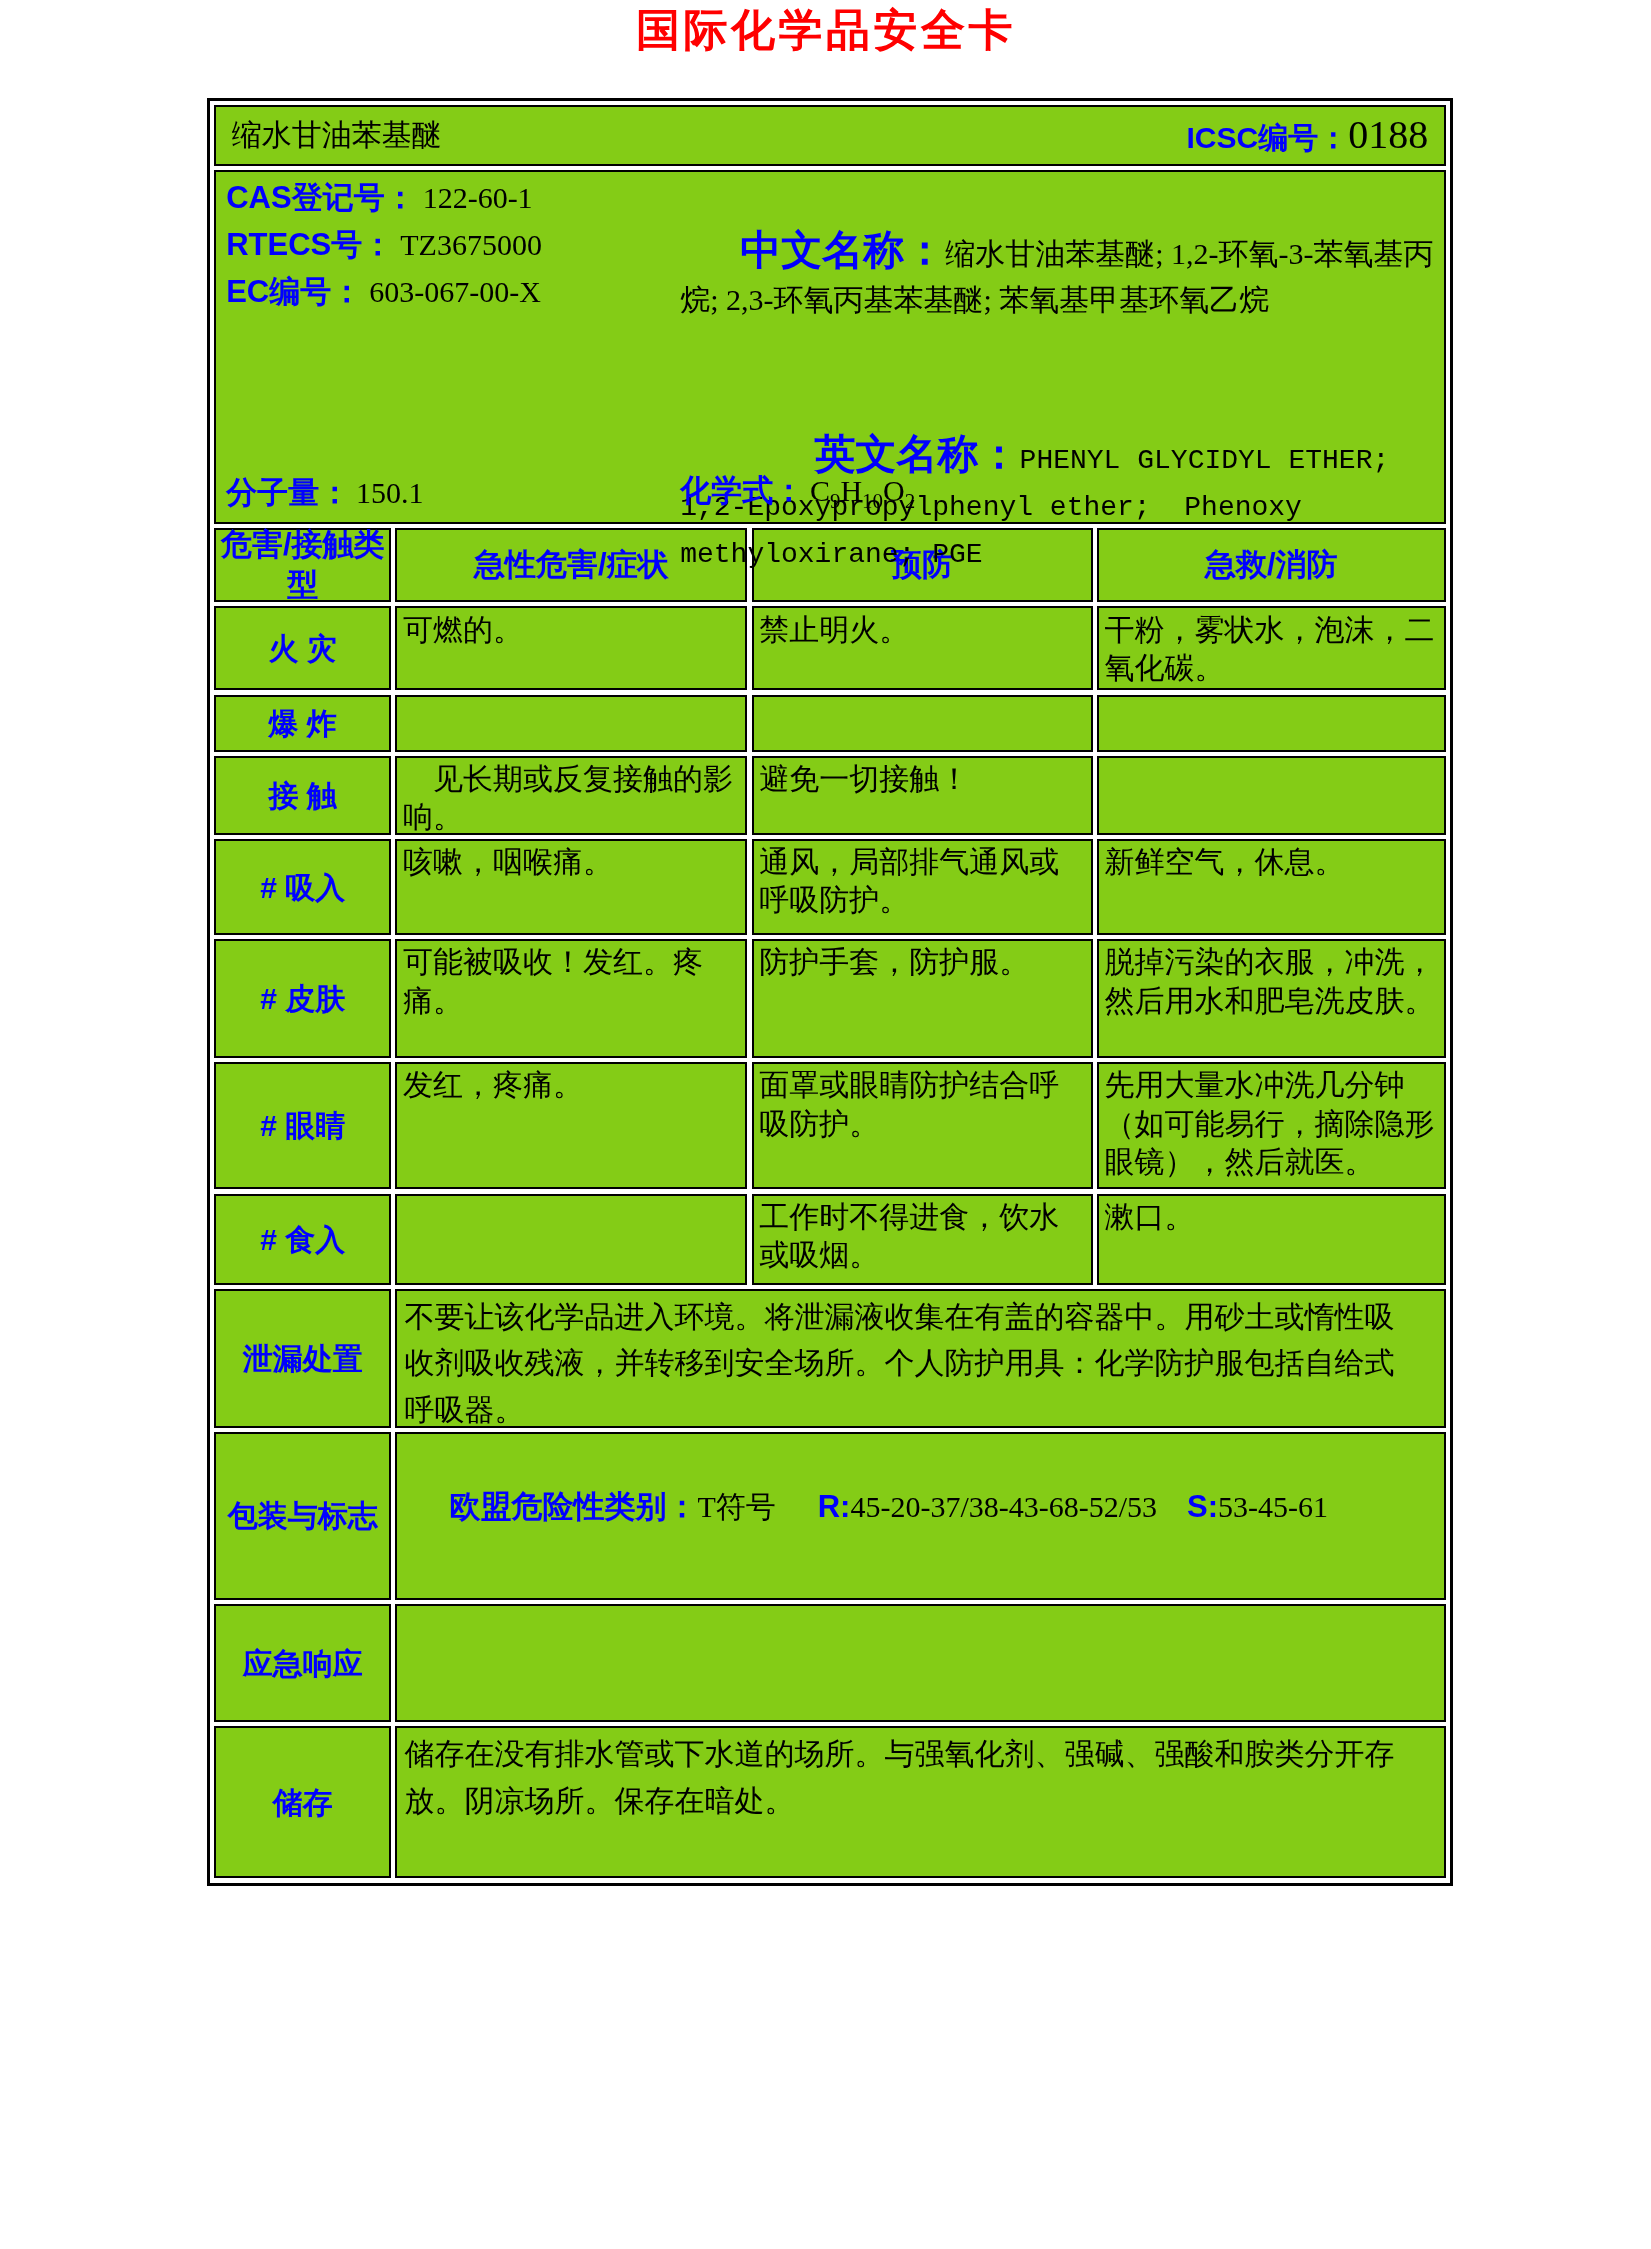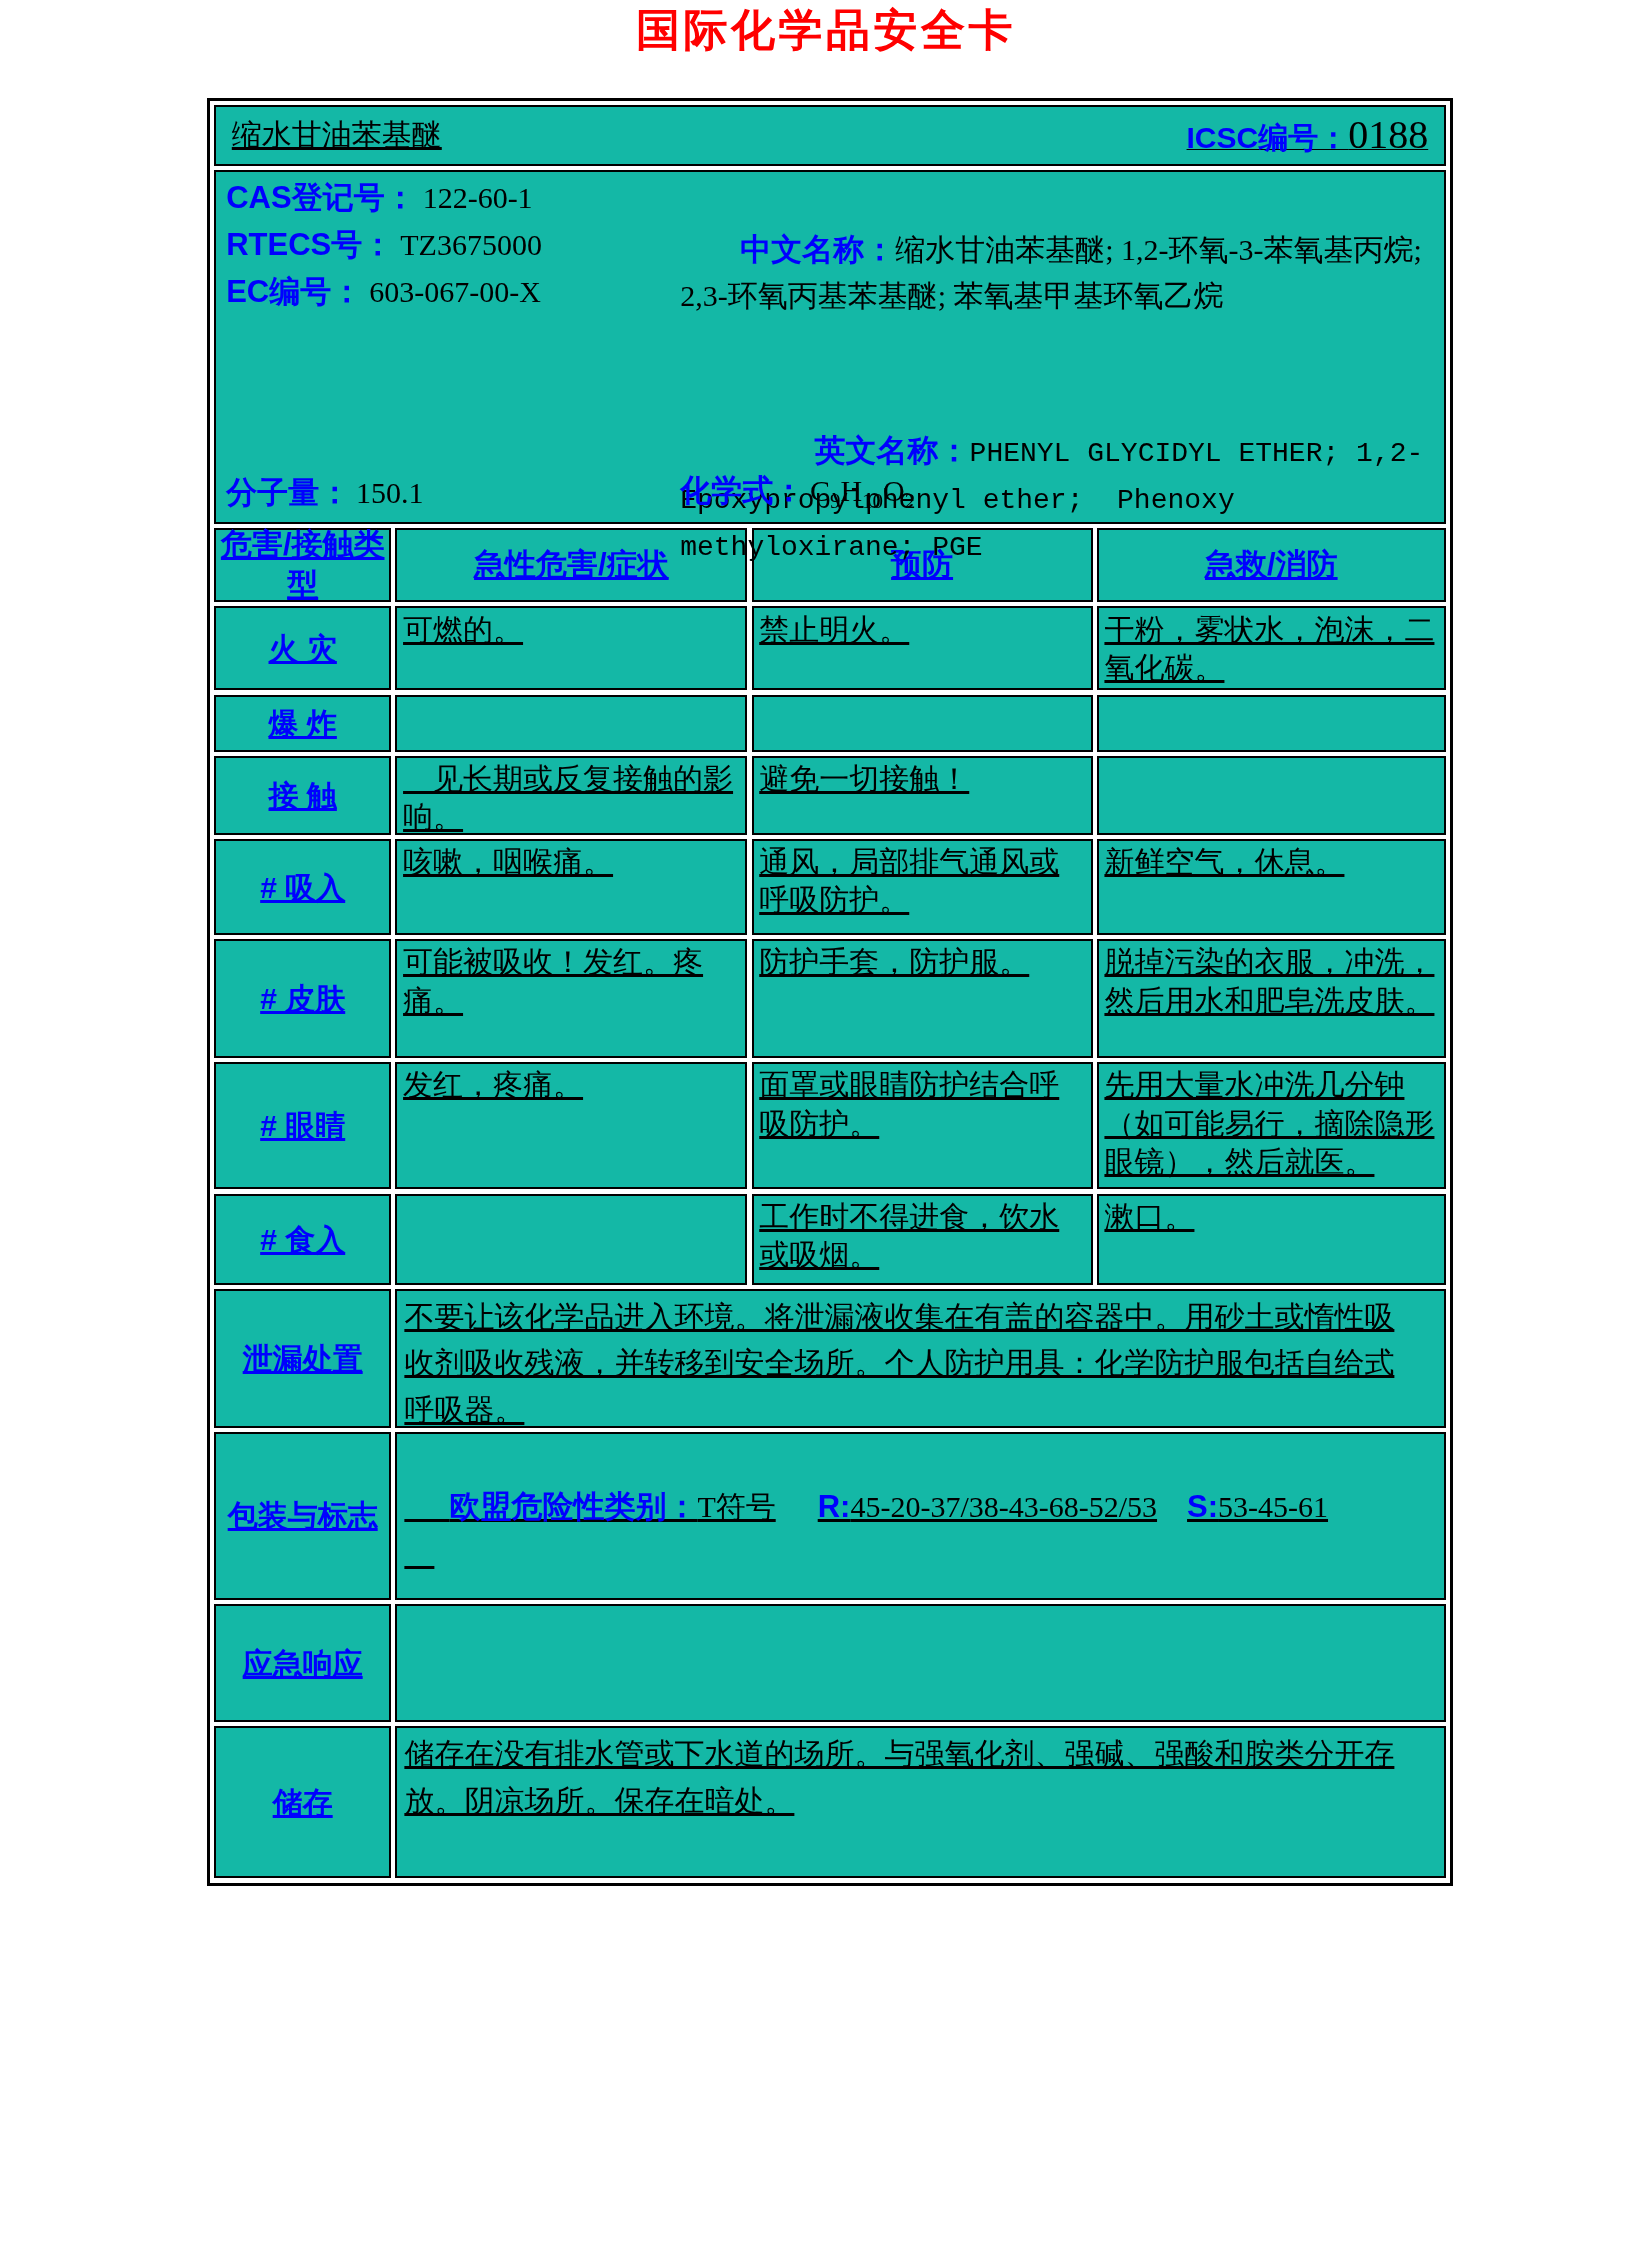--- a/index.html
+++ b/index.html
@@ -3,37 +3,37 @@
 <meta charset="utf-8">
 <style>
   html,body{margin:0;padding:0;background:#fff;}
   body{width:1652px;height:2250px;position:relative;color:#000;
        font-family:"Liberation Serif","DejaVu Serif",serif;}
   .page-title{margin:5.7px 0 0 0;text-align:center;font-size:44px;line-height:50px;
        font-weight:bold;color:#FF0000;letter-spacing:3.5px;
        font-family:"Liberation Serif","DejaVu Serif",serif;}
   .card{margin:42px 0 0 207px;width:1246px;box-sizing:border-box;
         border:3.5px solid #000;padding:4.2px;display:flex;flex-direction:column;gap:4.2px;}
-  .box{border:2.1px solid #000;box-sizing:border-box;background:#14b8a6;text-decoration:underline;}
+  .box{border:2.1px solid #000;box-sizing:border-box;background:#84cc16;}
   
   .blab{color:#0000FF;font-weight:bold;font-family:"Liberation Sans","DejaVu Sans",sans-serif;}
   
   .name-row{display:flex;align-items:center;justify-content:space-between;padding:0 15.6px;}
   .name-row .chem{font-size:30px;}
   .name-row .icsc .blab{font-size:30px;}
   .name-row .icsc .val{font-size:40px;}
   
   .idsec{position:relative;}
   .ids{position:absolute;left:10px;top:2px;}
   .idline{height:47px;line-height:47px;white-space:nowrap;}
   .idline .blab{font-size:31px;}
   .idline .val{font-size:30px;margin-left:7px;}
   .names{position:absolute;left:464px;top:8.5px;right:10px;}
   .cnp{font-size:30px;line-height:46px;white-space:pre-wrap;}
-  .cnp .blab,.enp .blab{font-size:31px;}
+  .cnp .blab,.enp .blab{font-size:41px;}
   .enp{margin-top:15.6px;font-size:28px;line-height:47px;white-space:pre-wrap;
        font-family:"Liberation Mono","DejaVu Sans Mono",monospace;}
   .mwline{position:absolute;left:10px;bottom:8.5px;white-space:nowrap;}
   .fline{position:absolute;left:464px;bottom:8.5px;white-space:nowrap;}
   .mwline .blab,.fline .blab{font-size:31px;}
   .mwline .val,.fline .val{font-size:30px;margin-left:5.7px;}
   .fline sub{font-size:21px;}
   
   .hrow{display:flex;gap:4.2px;}
   .lab{flex:0 0 177px;display:flex;align-items:center;justify-content:center;

